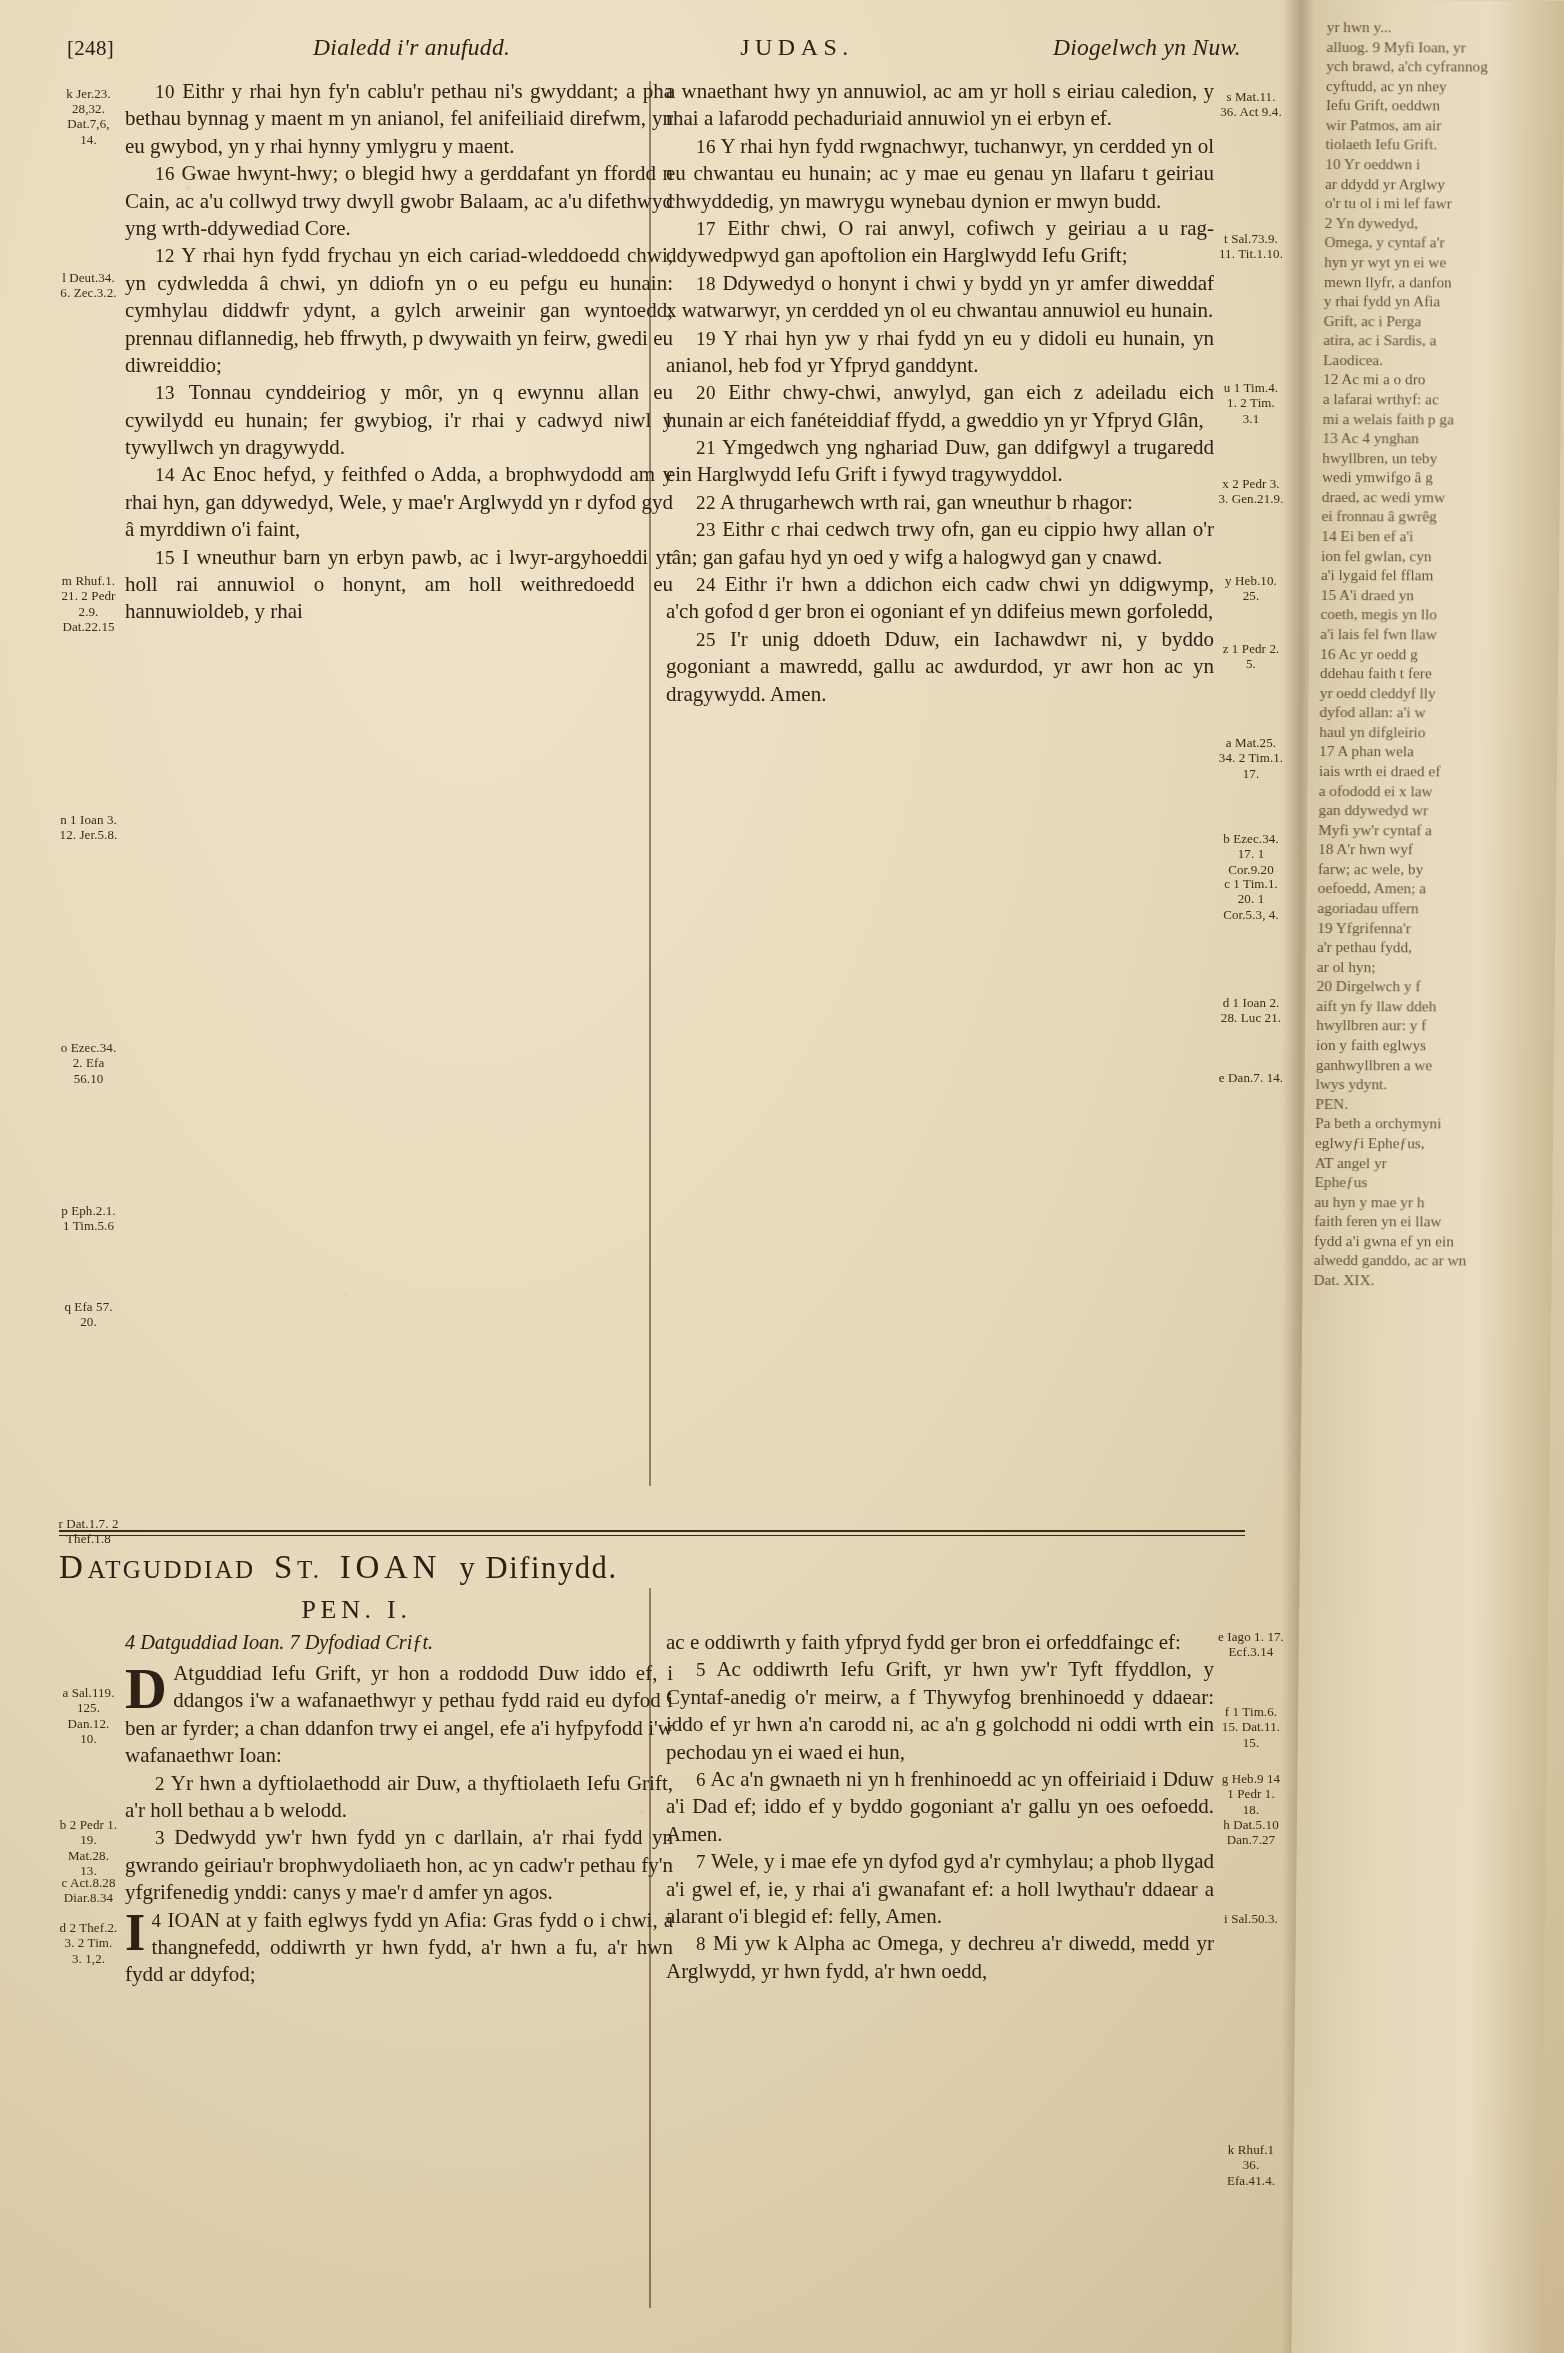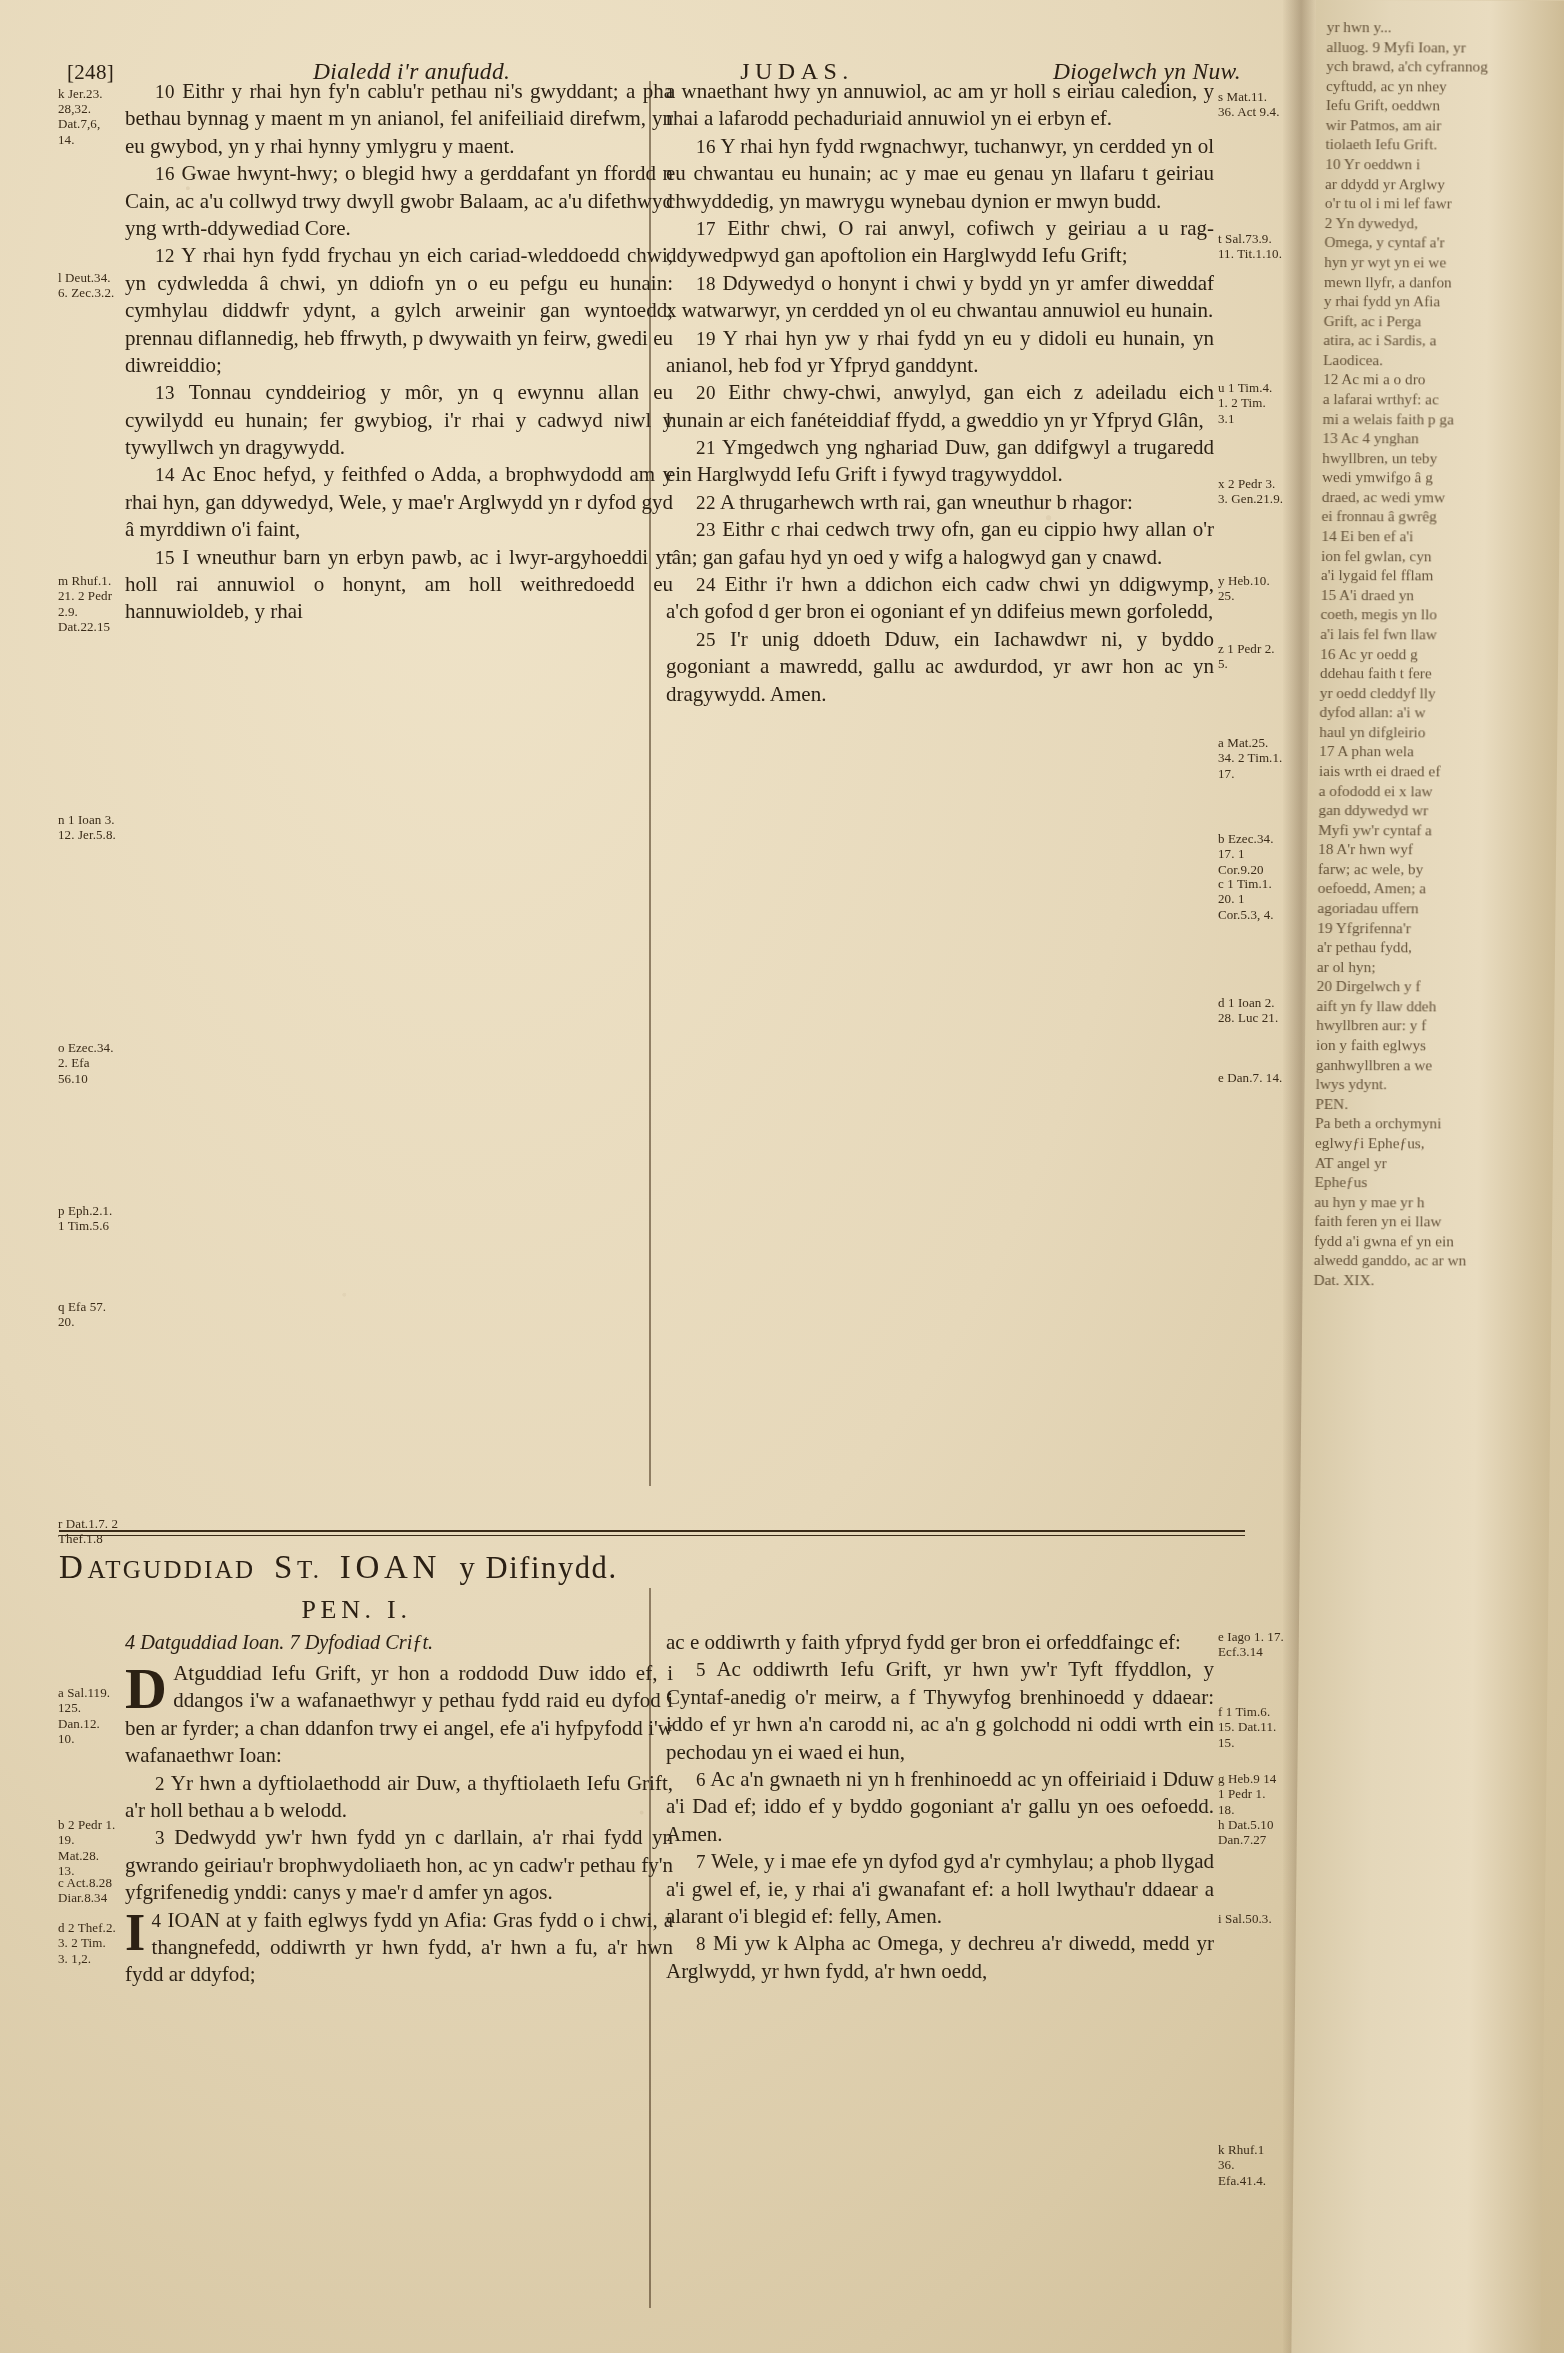--- a/index.html
+++ b/index.html
@@ -58,21 +58,20 @@
   .runhead{
     position:absolute;left:67px;top:34px;width:1174px;
     display:flex;align-items:baseline;justify-content:space-between;
     font-size:23.5px;letter-spacing:0.3px;
   }
   .runhead .folio{font-size:21px;}
   .runhead .left-head{font-style:italic;}
   .runhead .center-head{
     font-style:normal;letter-spacing:5.5px;font-size:24px;
     margin-left:31px;
-    margin-top:24px;
   }
   .runhead .right-head{font-style:italic;}
   .runhead span{white-space:nowrap;}
 
   
   .cols{
     position:absolute;left:59px;top:78px;width:1205px;
   }
   .colrule{
     position:absolute;left:649px;top:81px;width:1.6px;height:1405px;
@@ -92,21 +91,21 @@
   .v{margin:0 0 0 0;text-indent:0;position:relative;}
   .v .num{font-size:19px;letter-spacing:0.4px;}
   .indent{display:inline-block;width:30px;}
 
   
   .margin-note{
     position:absolute;
     font-size:13px;line-height:1.18;
     color:#3a2b18;
     width:61px;
-    text-align:left;
+    text-align:center;
     letter-spacing:0.1px;
   }
   .col.left .margin-note{left:-67px;}
   .col.right .margin-note{left:552px;width:66px;}
 
   
   .divider{
     position:absolute;left:59px;top:1530px;width:1186px;height:2.3px;
     background:#3a2b18;
   }

